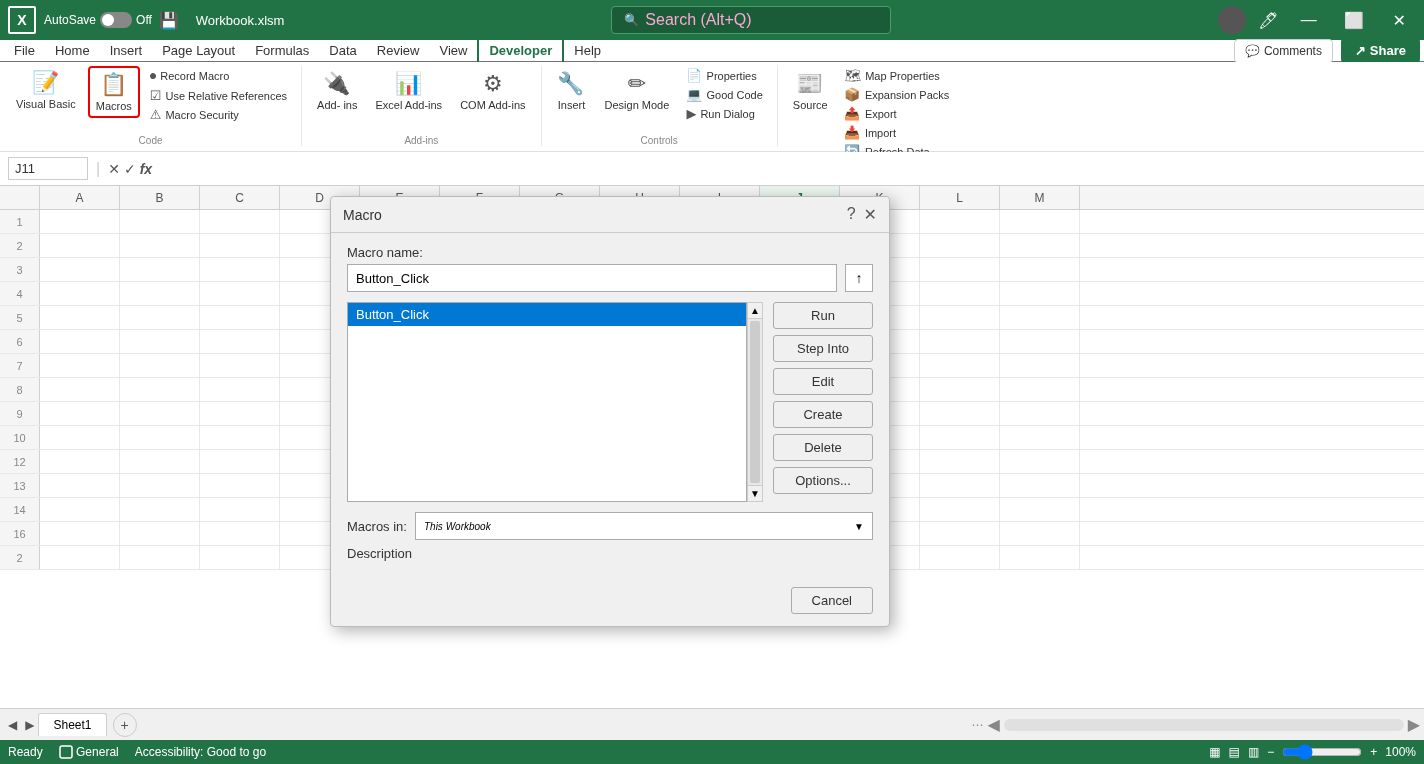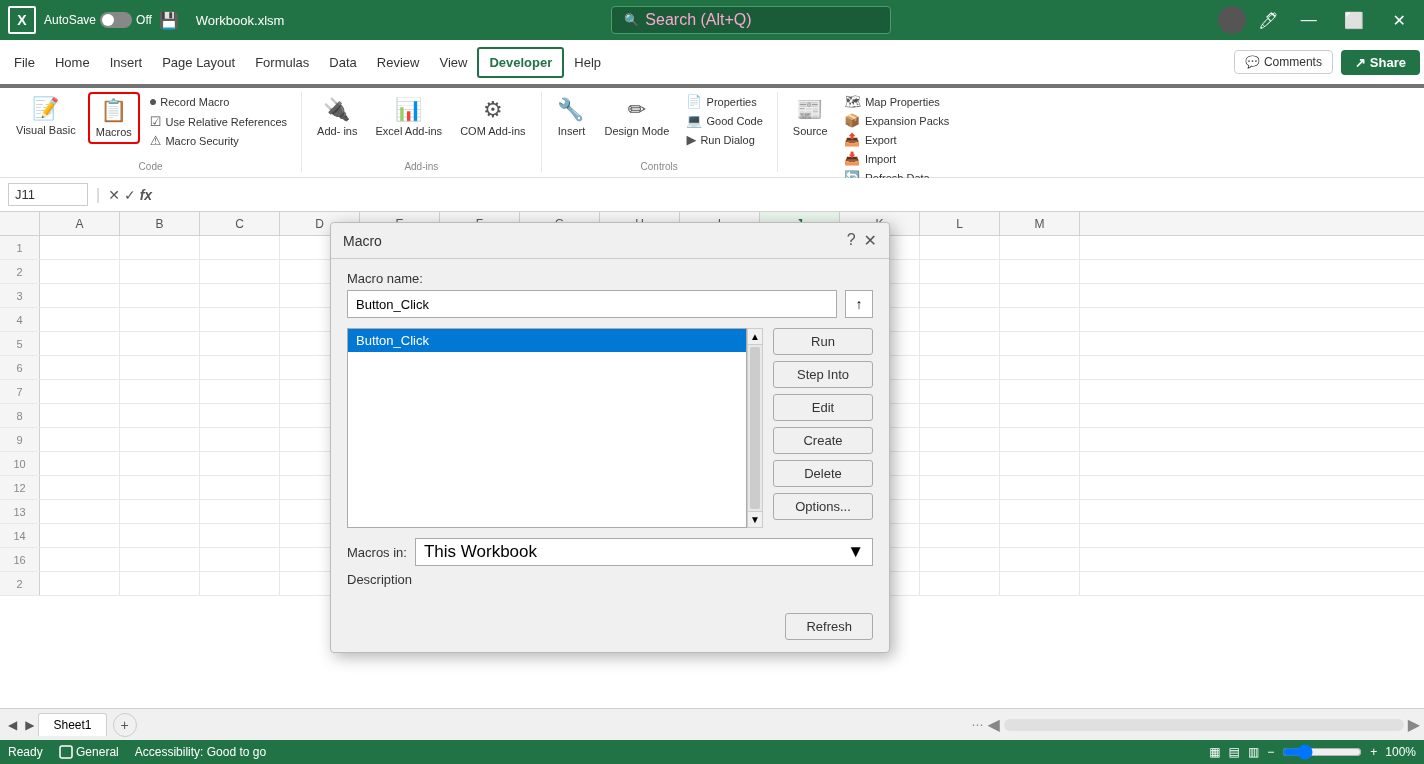--- a/index.html
+++ b/index.html
@@ -46,25 +46,25 @@
     }
     .title-bar-avatar {
       width: 28px; height: 28px; border-radius: 50%; background: #555;
     }
     .title-bar-icon { color: white; font-size: 16px; cursor: pointer; padding: 4px; }
     .win-btn { color: white; font-size: 16px; padding: 4px 10px; cursor: pointer; background: transparent; border: none; }
 
     
     .menu-bar {
       background: #ffffff;
-      height: 48px;
+      height: 22px;
       display: flex;
       align-items: center;
       padding: 0 4px;
-      border-bottom: 4px solid #737373;
+      border-bottom: 1px solid #737373;
       flex-shrink: 0;
     }
     .menu-item {
       padding: 6px 10px;
       font-size: 13px;
       cursor: pointer;
       border-radius: 3px;
       color: #333;
     }
     .menu-item.active-tab {
@@ -306,22 +306,22 @@
       border: 1px solid #ababab; background: #f0f0f0;
       padding: 5px 10px; font-size: 13px; cursor: pointer;
       text-align: center; border-radius: 3px; color: #333;
     }
     .macros-in-row {
       display: flex; align-items: center; gap: 8px; margin-top: 10px; margin-bottom: 6px;
     }
     .macros-in-label { font-size: 13px; color: #333; white-space: nowrap; }
     .macros-in-select {
       flex: 1; border: 1px solid #ababab; background: white;
-      padding: 4px 8px; font-size: 17px; height: 28px;
-      display: flex; align-items: center; justify-content: space-between; cursor: pointer;
+      padding: 4px 8px; font-size: 10px; height: 28px;
+      display: flex; align-items: center; justify-content: space-between; cursor: pointer; font-style: italic;
     }
     .desc-label { font-size: 13px; color: #333; margin-bottom: 6px; }
     .dialog-footer {
       padding: 8px 16px 12px;
       display: flex; justify-content: flex-end;
     }
     .cancel-btn {
       border: 1px solid #ababab; background: #f0f0f0;
       padding: 5px 20px; font-size: 13px; cursor: pointer;
       border-radius: 3px; color: #333;
@@ -809,21 +809,21 @@
       <div class="macros-in-row">
         <span class="macros-in-label">Macros in:</span>
         <div class="macros-in-select">
           <span>This Workbook</span>
           <span>▼</span>
         </div>
       </div>
       <div class="desc-label">Description</div>
     </div>
     <div class="dialog-footer">
-      <button class="cancel-btn">Refresh</button>
+      <button class="cancel-btn">Cancel</button>
     </div>
   </div>
 </div>
 
 <div class="sheet-tabs-bar">
   <span class="sheet-nav-btn">◀</span>
   <span class="sheet-nav-btn">▶</span>
   <div class="sheet-tab">Sheet1</div>
   <div class="add-sheet-btn">+</div>
   <div class="sheet-tabs-right">

